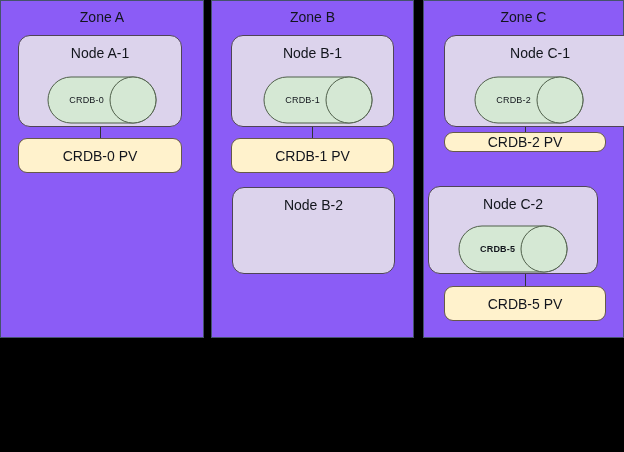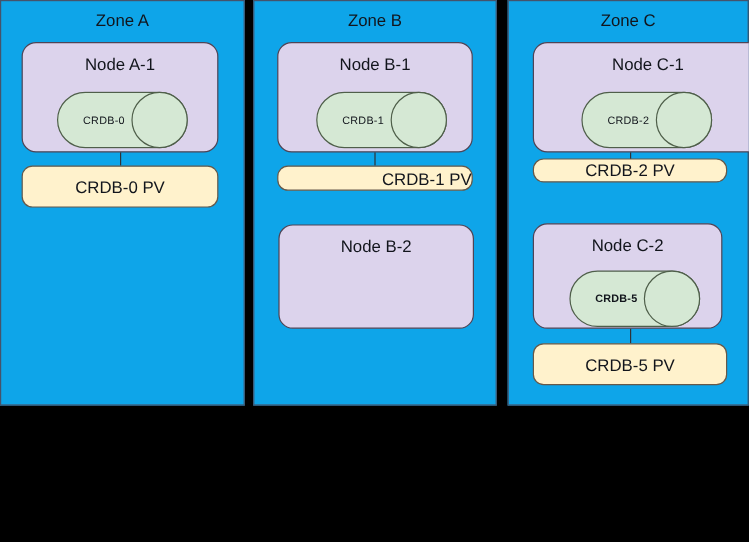--- a/index.html
+++ b/index.html
@@ -19,21 +19,21 @@
     position: absolute;
     left: 0;
     top: 0;
     width: 624px;
     height: 452px;
     background: #000000;
   }
 
   .zone {
     position: absolute;
-    background: #0ea5e9;
+    background: #8b5cf6;
     border: 1px solid #45536b;
     box-sizing: border-box;
   }
 
   .zone-title {
     position: absolute;
     left: 0;
     right: 0;
     top: 8px;
     text-align: center;
@@ -142,51 +142,51 @@
         <svg width="110" height="48" viewBox="0 0 110 48">
           <path d="M24,1 H86 A23,23 0 0 1 86,47 H24 A23,23 0 0 1 24,1 Z" fill="#d5e8d4" stroke="#4f5f4a" stroke-width="1"></path>
           <ellipse cx="86" cy="24" rx="23" ry="23" fill="#d5e8d4" stroke="#4f5f4a" stroke-width="1"></ellipse>
         </svg>
         <div class="cylinder-label">CRDB-1</div>
       </div>
     </div>
 
     <div class="connector" style="left:100px; top:126px; height:11px;"></div>
 
-    <div class="pv" style="left:19px; top:137px; width:163px; height:21px;justify-content:flex-end;">
+    <div class="pv" style="left:19px; top:137px; width:163px; height:35px;">
       <span class="pv-label">CRDB-1 PV</span>
     </div>
 
     <div class="node" style="left:20px; top:186px; width:163px; height:87px;">
       <div class="node-title">Node B-2</div>
     </div>
   </div>
 
   <div class="zone" style="left:423px; top:0px; width:201px; height:338px;">
     <div class="zone-title">Zone C</div>
 
     <div class="node" style="left:20px; top:34px; width:192px; height:92px;padding-left:34px;">
       <div class="node-title">Node C-1</div>
 
-      <div class="cylinder" style="left:39px; top:40px; width:110px; height:48px;">
+      <div class="cylinder" style="left:29px; top:40px; width:110px; height:48px;">
         <svg width="110" height="48" viewBox="0 0 110 48">
           <path d="M24,1 H86 A23,23 0 0 1 86,47 H24 A23,23 0 0 1 24,1 Z" fill="#d5e8d4" stroke="#4f5f4a" stroke-width="1"></path>
           <ellipse cx="86" cy="24" rx="23" ry="23" fill="#d5e8d4" stroke="#4f5f4a" stroke-width="1"></ellipse>
         </svg>
         <div class="cylinder-label">CRDB-2</div>
       </div>
     </div>
 
     <div class="connector" style="left:101px; top:126px; height:11px;"></div>
 
     <div class="pv" style="left:20px; top:131px; width:162px; height:20px;">
       <span class="pv-label">CRDB-2 PV</span>
     </div>
 
-    <div class="node" style="left:20px; top:185px; width:158px; height:88px;">
+    <div class="node" style="left:4px; top:185px; width:170px; height:88px;">
       <div class="node-title">Node C-2</div>
 
       <div class="cylinder" style="left:29px; top:38px; width:110px; height:48px;font-weight:bold;">
         <svg width="110" height="48" viewBox="0 0 110 48">
           <path d="M24,1 H86 A23,23 0 0 1 86,47 H24 A23,23 0 0 1 24,1 Z" fill="#d5e8d4" stroke="#4f5f4a" stroke-width="1"></path>
           <ellipse cx="86" cy="24" rx="23" ry="23" fill="#d5e8d4" stroke="#4f5f4a" stroke-width="1"></ellipse>
         </svg>
         <div class="cylinder-label">CRDB-5</div>
       </div>
     </div>

